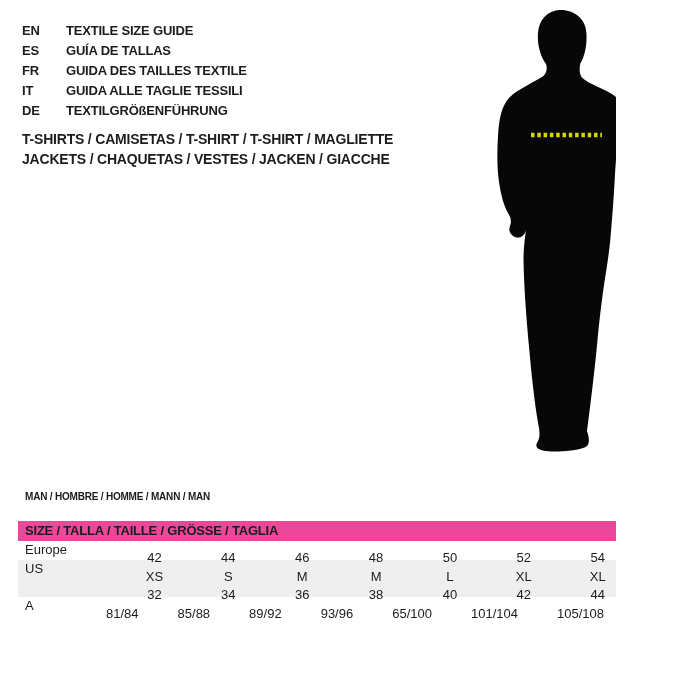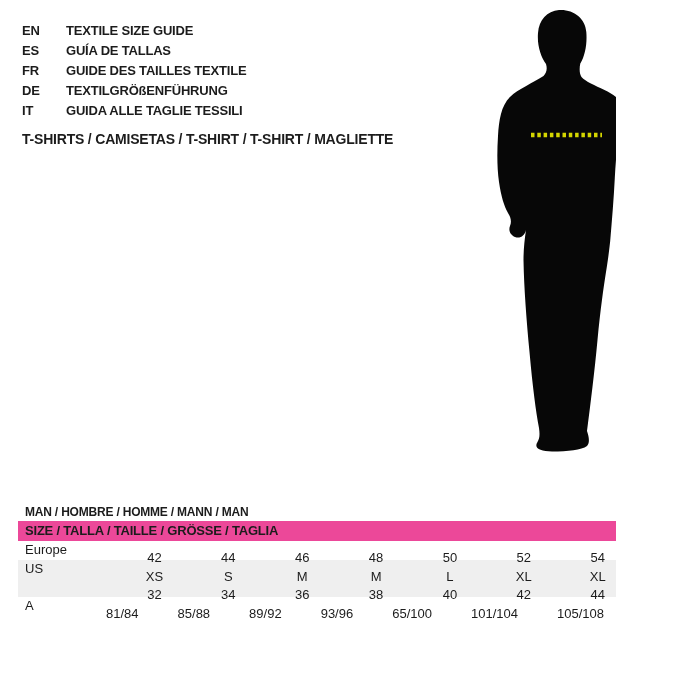--- a/index.html
+++ b/index.html
@@ -64,25 +64,24 @@
     top: 118px;
     font-size: 14px;
     font-weight: 700;
   }
 
   
   .section-title {
     position: absolute;
     left: 25px;
     top: 491px;
-    font-size: 12px;
-    font-weight: 700;
-    letter-spacing: -0.2px;
-    white-space: nowrap;
-    margin-top: 14px;
+    font-size: 10px;
+    font-weight: 700;
+    letter-spacing: -0.2px;
+    white-space: nowrap;
   }
 
   
   .size-table {
     position: absolute;
     left: 18px;
     top: 521px;
     width: 671px;
   }
   .table-header {
@@ -136,34 +135,35 @@
       <div class="lang-row">
         <span class="lang-code">EN</span>
         <span class="lang-label">TEXTILE SIZE GUIDE</span>
       </div>
       <div class="lang-row">
         <span class="lang-code">ES</span>
         <span class="lang-label">GUÍA DE TALLAS</span>
       </div>
       <div class="lang-row">
         <span class="lang-code">FR</span>
-        <span class="lang-label">GUIDE DES TAILLES TEXTILE</span>
+        <span class="lang-label">GUIDA DES TAILLES TEXTILE</span>
+      </div>
+      <div class="lang-row">
+        <span class="lang-code">IT</span>
+        <span class="lang-label">GUIDA ALLE TAGLIE TESSILI</span>
       </div>
       <div class="lang-row">
         <span class="lang-code">DE</span>
         <span class="lang-label">TEXTILGRÖßENFÜHRUNG</span>
       </div>
-      <div class="lang-row">
-        <span class="lang-code">IT</span>
-        <span class="lang-label">GUIDA ALLE TAGLIE TESSILI</span>
-      </div>
     </div>
 
   <div class="cats">
       <div class="cat-line">T-SHIRTS / CAMISETAS / T-SHIRT / T-SHIRT / MAGLIETTE</div>
+      <div class="cat-line">JACKETS / CHAQUETAS / VESTES / JACKEN / GIACCHE</div>
     </div>
 
   <div class="figure">
     <svg width="170" height="445" viewBox="0 0 170 445">
       <path d="M 64 2
            C 52 3 44 12 43 25
            C 42 38 46 49 51 56
            C 52.5 61 51.5 65 48.5 68
            C 38 75 23 81 15 89
            C 6 98 4 112 3 128

